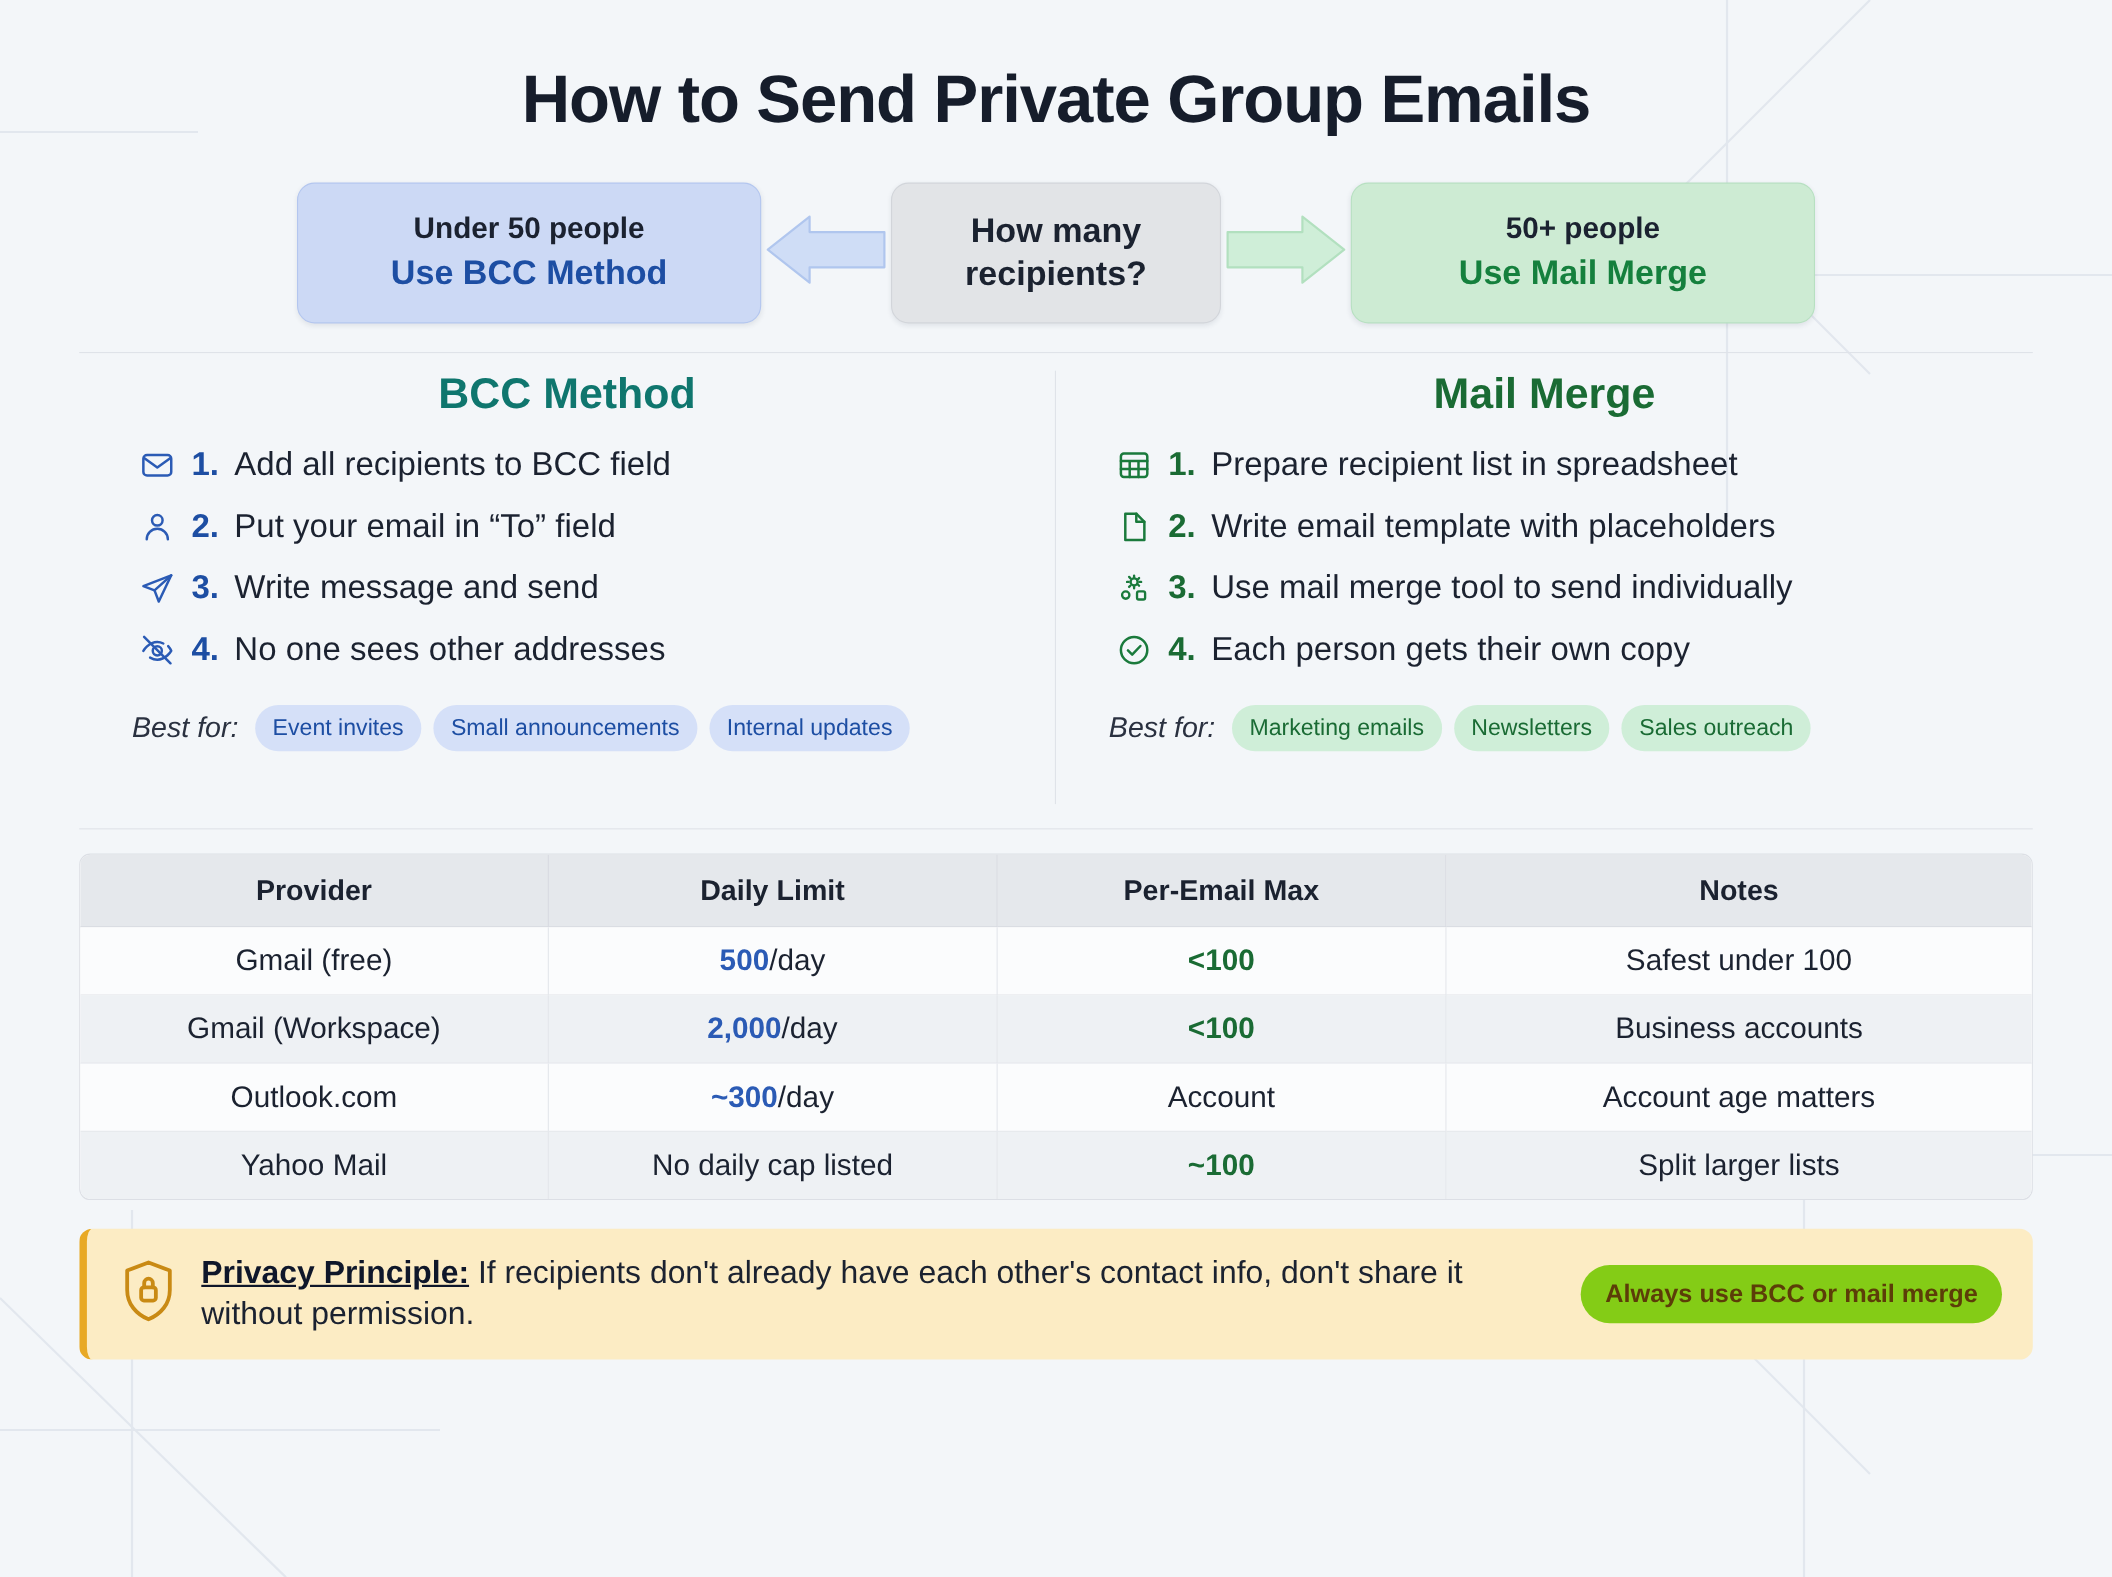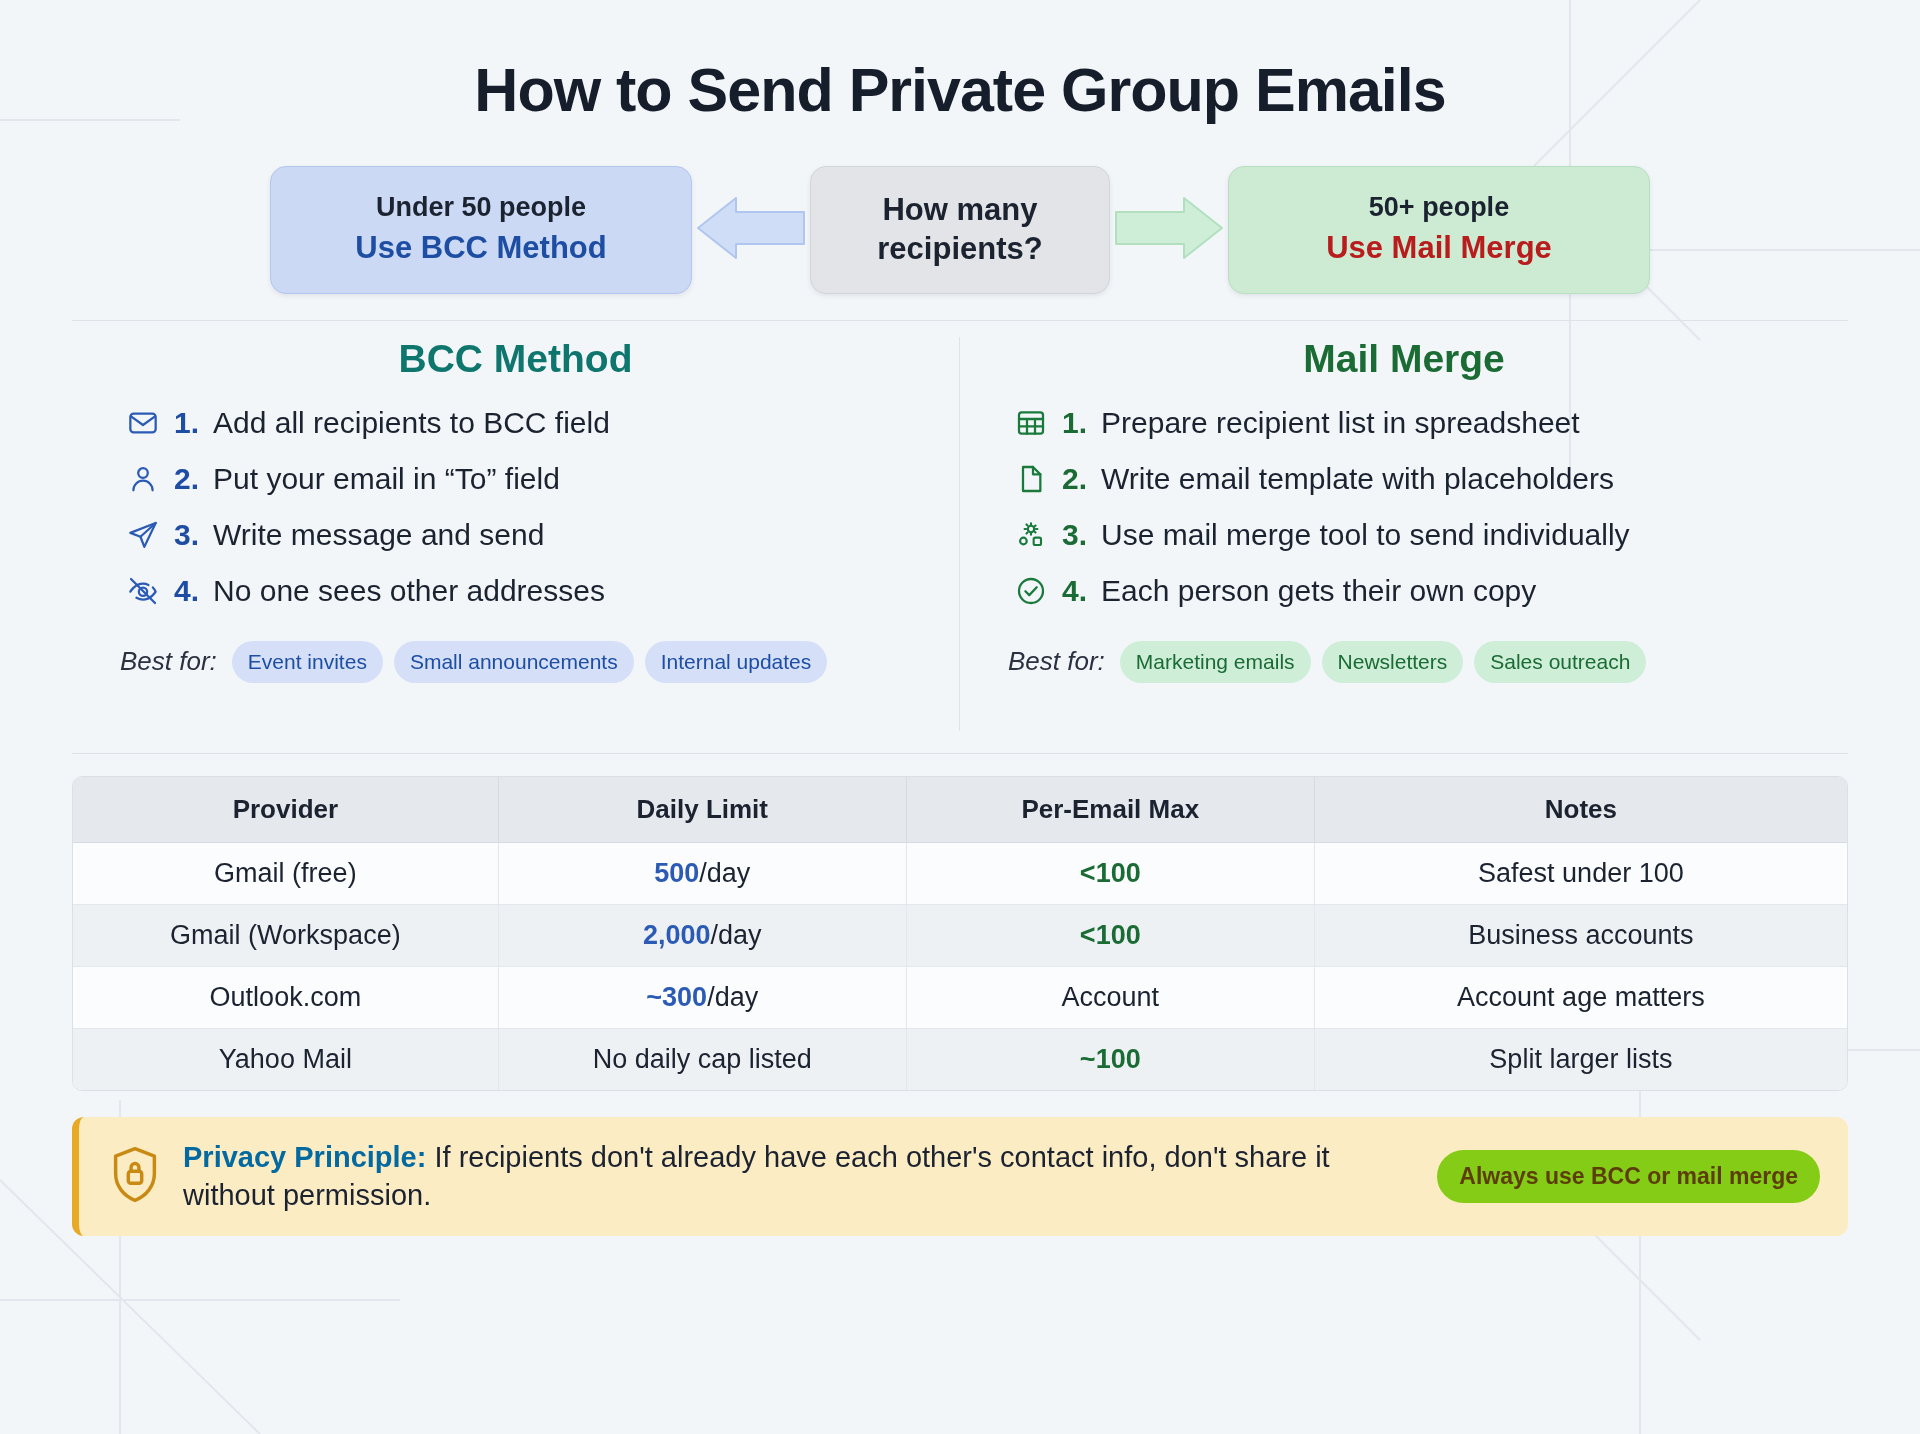--- a/index.html
+++ b/index.html
@@ -95,21 +95,21 @@
   .flow-box.grey .line1 {
     font-size: 31px;
     font-weight: bold;
   }
 
   .flow-box.green {
     background: #cdebd3;
     border: 1.5px solid #b7e0c1;
     width: 422px;
   }
-  .flow-box.green .line2 { color: #b91c1c; }
+  .flow-box.green .line2 { color: #15803d; }
 
   .flow-arrow { flex: 0 0 auto; }
 
   
   .hrule {
     height: 1px;
     background: #dfe3e9;
     margin: 22px 0 0 0;
   }
 
@@ -249,21 +249,22 @@
   }
   .shield-icon { flex: 0 0 56px; }
   .privacy-text {
     flex: 1 1 auto;
     font-size: 29px;
     line-height: 1.3;
     color: #1b2230;
   }
   .privacy-strong {
     font-weight: bold;
-    color: #0369a1;
+    color: #0f172a;
+    text-decoration: underline;
   }
   .privacy-badge {
     flex: 0 0 auto;
     background: #84cc16;
     color: #5c3d08;
     font-size: 23px;
     font-weight: 600;
     padding: 13px 22px;
     border-radius: 999px;
     white-space: nowrap;

